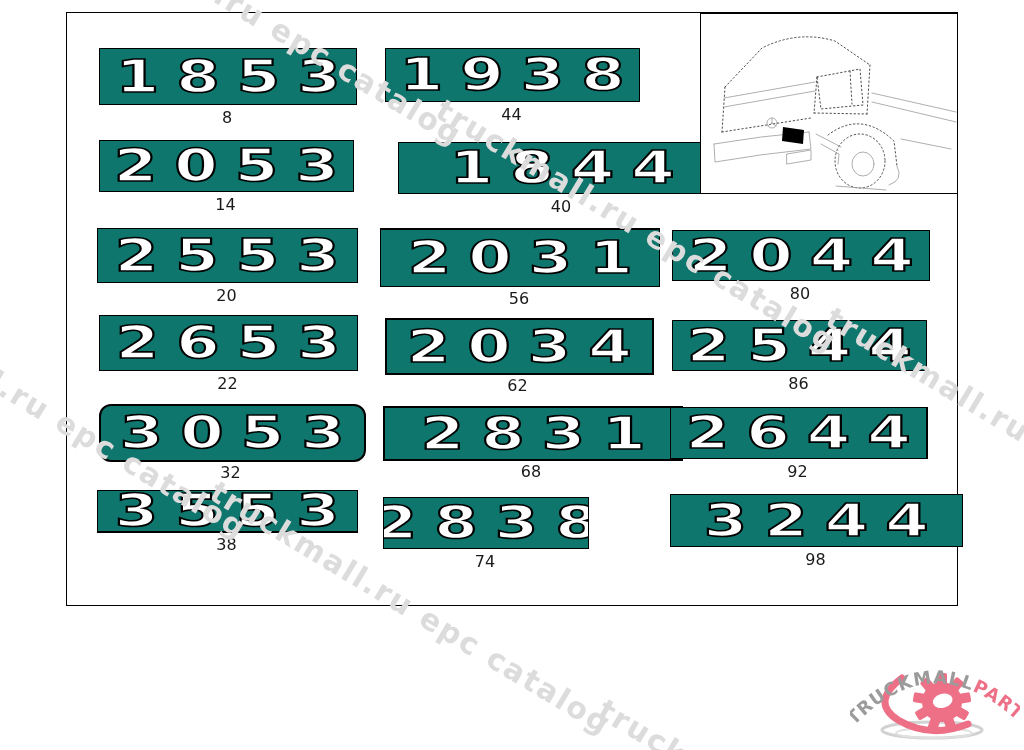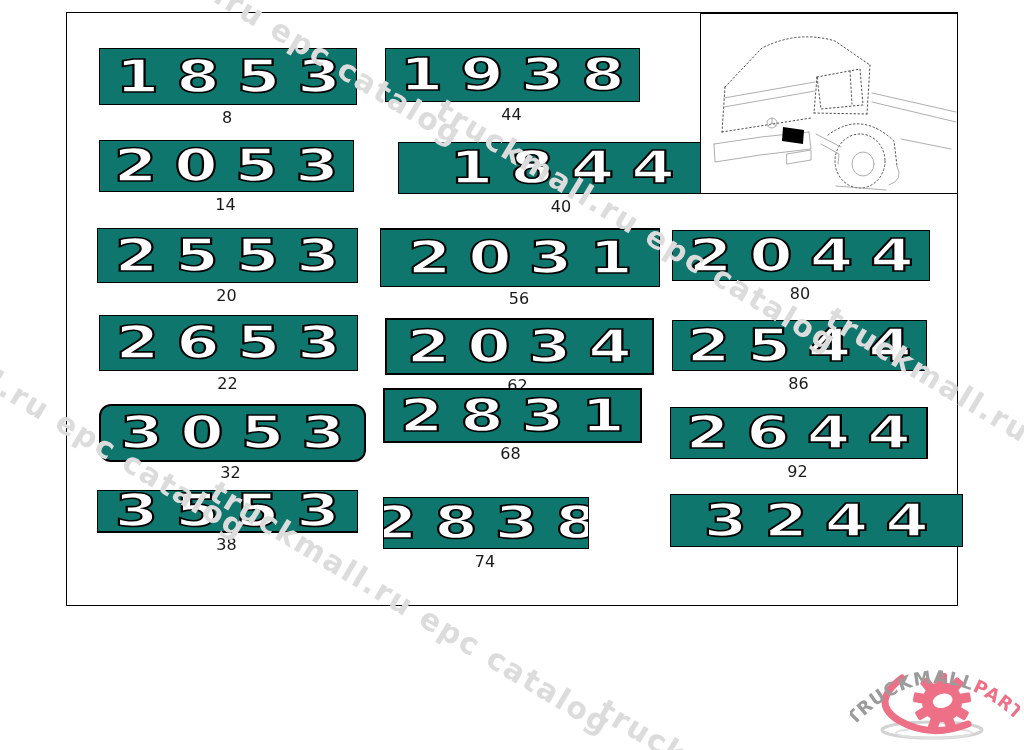--- a/index.html
+++ b/index.html
@@ -32,21 +32,21 @@
   .c0{left:99px;top:48px;width:256px;height:55px;}
   .c1{left:99px;top:140px;width:253px;height:50px;}
   .c2{left:97px;top:228px;width:259px;height:53px;}
   .c3{left:99px;top:315px;width:257px;height:54px;}
   .c4{left:99px;top:404px;width:263px;height:54px;}  .c4 .bbox{border-width:2.2px;border-radius:12px;}
   .c5{left:97px;top:490px;width:259px;height:40px;}  .c5 .bbox{border-bottom-width:2.5px;}
   .c6{left:385px;top:48px;width:253px;height:52px;}
   .c7{left:398px;top:142px;width:326px;height:50px;}
   .c8{left:380px;top:228px;width:278px;height:56px;} .c8 .bbox{border-top-width:2.5px;}
   .c9{left:385px;top:318px;width:265px;height:53px;} .c9 .bbox{border-width:2.2px;}
-  .c10{left:383px;top:388px;width:255px;height:51px;} .c10 .bbox{border-width:2.2px;}
+  .c10{left:383px;top:406px;width:255px;height:51px;padding-left:41px;} .c10 .bbox{border-width:2.2px;}
   .c11{left:383px;top:497px;width:204px;height:50px;}
   .c12{left:672px;top:230px;width:256px;height:49px;}
   .c13{left:672px;top:320px;width:253px;height:49px;}
   .c14{left:670px;top:407px;width:255px;height:50px;} .c14 .bbox{border-right-width:2.5px;}
   .c15{left:670px;top:494px;width:291px;height:51px;}
   
   .truck-box{
     position:absolute;left:700px;top:13px;width:256px;height:179px;
     border:1.5px solid #000;background:#fff;z-index:3;
   }
@@ -160,20 +160,21 @@
 <div class="cell c14">
   <div class="bbox">
       <span class="bnum">2644</span>
     </div>
   <div class="ref">92</div>
 </div>
 <div class="cell c15">
   <div class="bbox">
       <span class="bnum">3244</span>
     </div>
+  <div class="ref">98</div>
 </div>
 
 <div class="truck-box">
   <svg width="256" height="179" viewBox="0 0 256 179">
     <g fill="none" stroke="#3a3a3a" stroke-width="0.9" stroke-dasharray="1.5,2.5" stroke-linecap="round">
       <path d="M24,73 L61,34 Q97,16 134,27 L169,51"></path>
       <path d="M169,51 L166,100"></path>
       <path d="M116,63 L159,55 L162,91 L120,95 Z"></path>
       <path d="M149,57 L151,90"></path>
       <path d="M24,73 L21,118"></path>

